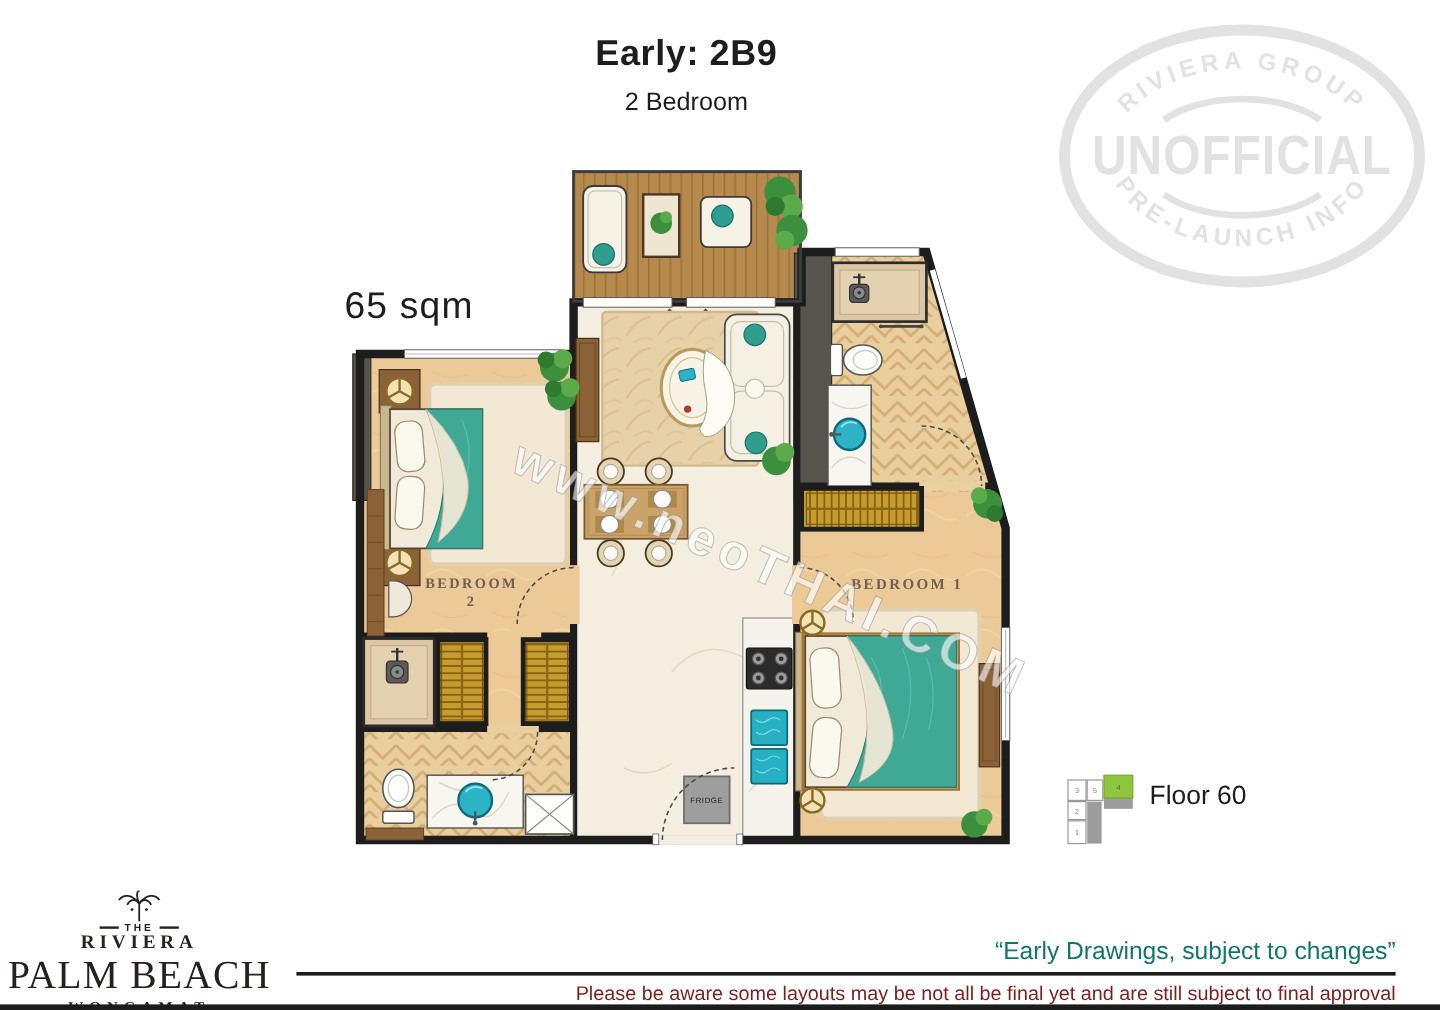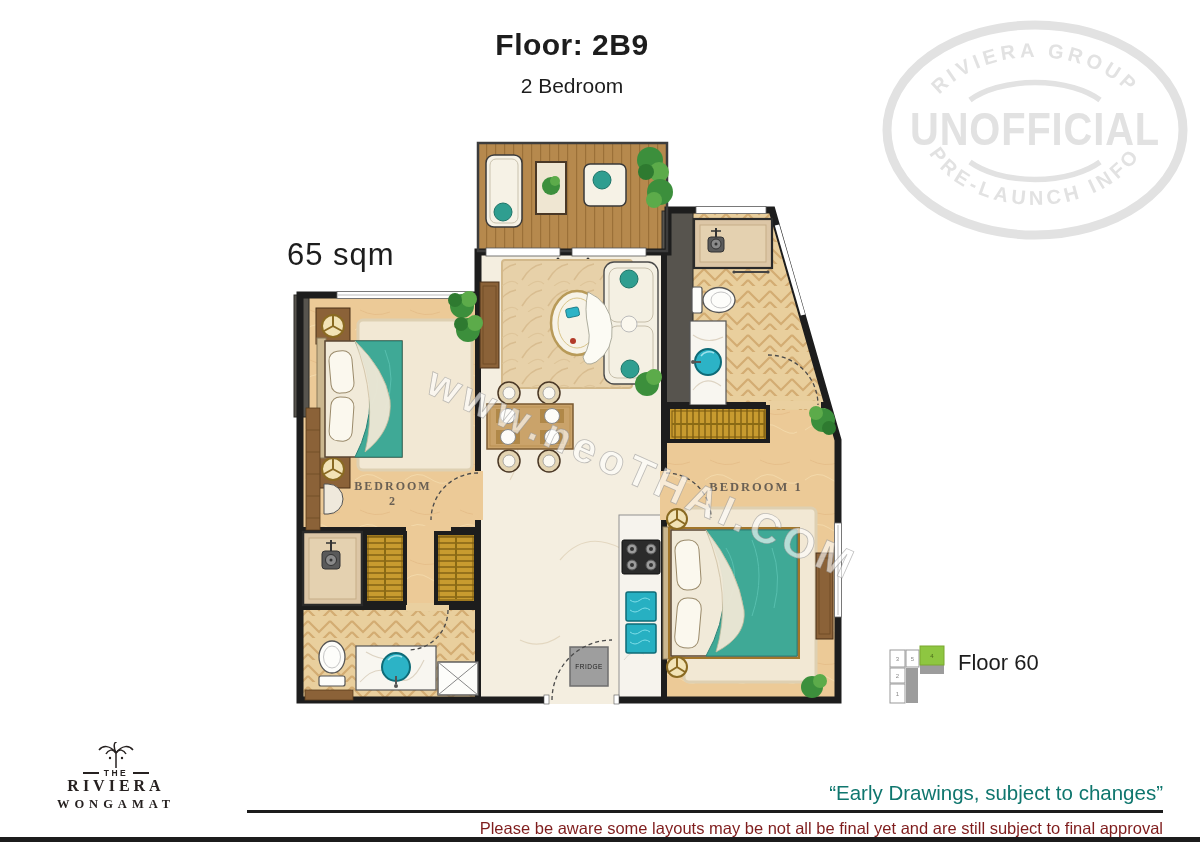--- a/index.html
+++ b/index.html
@@ -21,21 +21,21 @@
   .the{font-size:8.5px;letter-spacing:2.5px;font-weight:700;margin:0 5px;}
   .riviera{font-family:"Liberation Serif",serif;font-size:16px;letter-spacing:4px;font-weight:600;line-height:1.05;}
   .palmbeach{font-family:"Liberation Serif",serif;font-size:33px;letter-spacing:1px;white-space:nowrap;line-height:1.0;margin-top:2px;}
   .wong{font-family:"Liberation Serif",serif;font-size:12.5px;letter-spacing:5px;font-weight:600;margin:0 7px;}
 </style>
 </head>
 <body>
 
 <div id="canvas">
 
-  <div class="abs title-main">Floor: 2B9</div>
+  <div class="abs title-main">Early: 2B9</div>
   <div class="abs title-sub">2 Bedroom</div>
   <div class="abs area-label">65 sqm</div>
 
   <svg class="abs" style="left:875px;top:12px;" width="320" height="240" viewBox="0 0 320 240">
     <ellipse cx="160" cy="118" rx="148" ry="105" fill="none" stroke="#e2e2e2" stroke-width="9"></ellipse>
     <path id="arcTop" d="M 45,130 A 115,85 0 0 1 275,130" fill="none"></path>
     <path id="arcBot" d="M 45,108 A 115,85 0 0 0 275,108" fill="none"></path>
     <path d="M 95,88 A 80,42 0 0 1 225,88" fill="none" stroke="#e2e2e2" stroke-width="5.5"></path>
     <path d="M 95,150 A 80,42 0 0 0 225,150" fill="none" stroke="#e2e2e2" stroke-width="5.5"></path>
     <text font-size="20" font-weight="bold" letter-spacing="4" fill="#e2e2e2" text-anchor="middle">
@@ -350,20 +350,21 @@
       </g>
       <circle cx="16" cy="16" r="1.2" fill="#262120"></circle>
         <circle cx="28" cy="16" r="1.2" fill="#262120"></circle>
     </svg>
     <div class="row">
       <span class="rule" style="width:16px"></span>
       <span class="the">THE</span>
       <span class="rule" style="width:16px"></span>
     </div>
     <div class="riviera">RIVIERA</div>
+    <div class="palmbeach">PALM BEACH</div>
     <div class="row" style="margin-top:2px">
 
       <span class="wong">WONGAMAT</span>
 
     </div>
   </div>
 
   <div class="abs quote">“Early Drawings, subject to changes”</div>
   <div class="abs sepline"></div>
   <div class="abs disclaimer">Please be aware some layouts may be not all be final yet and are still subject to final approval</div>

